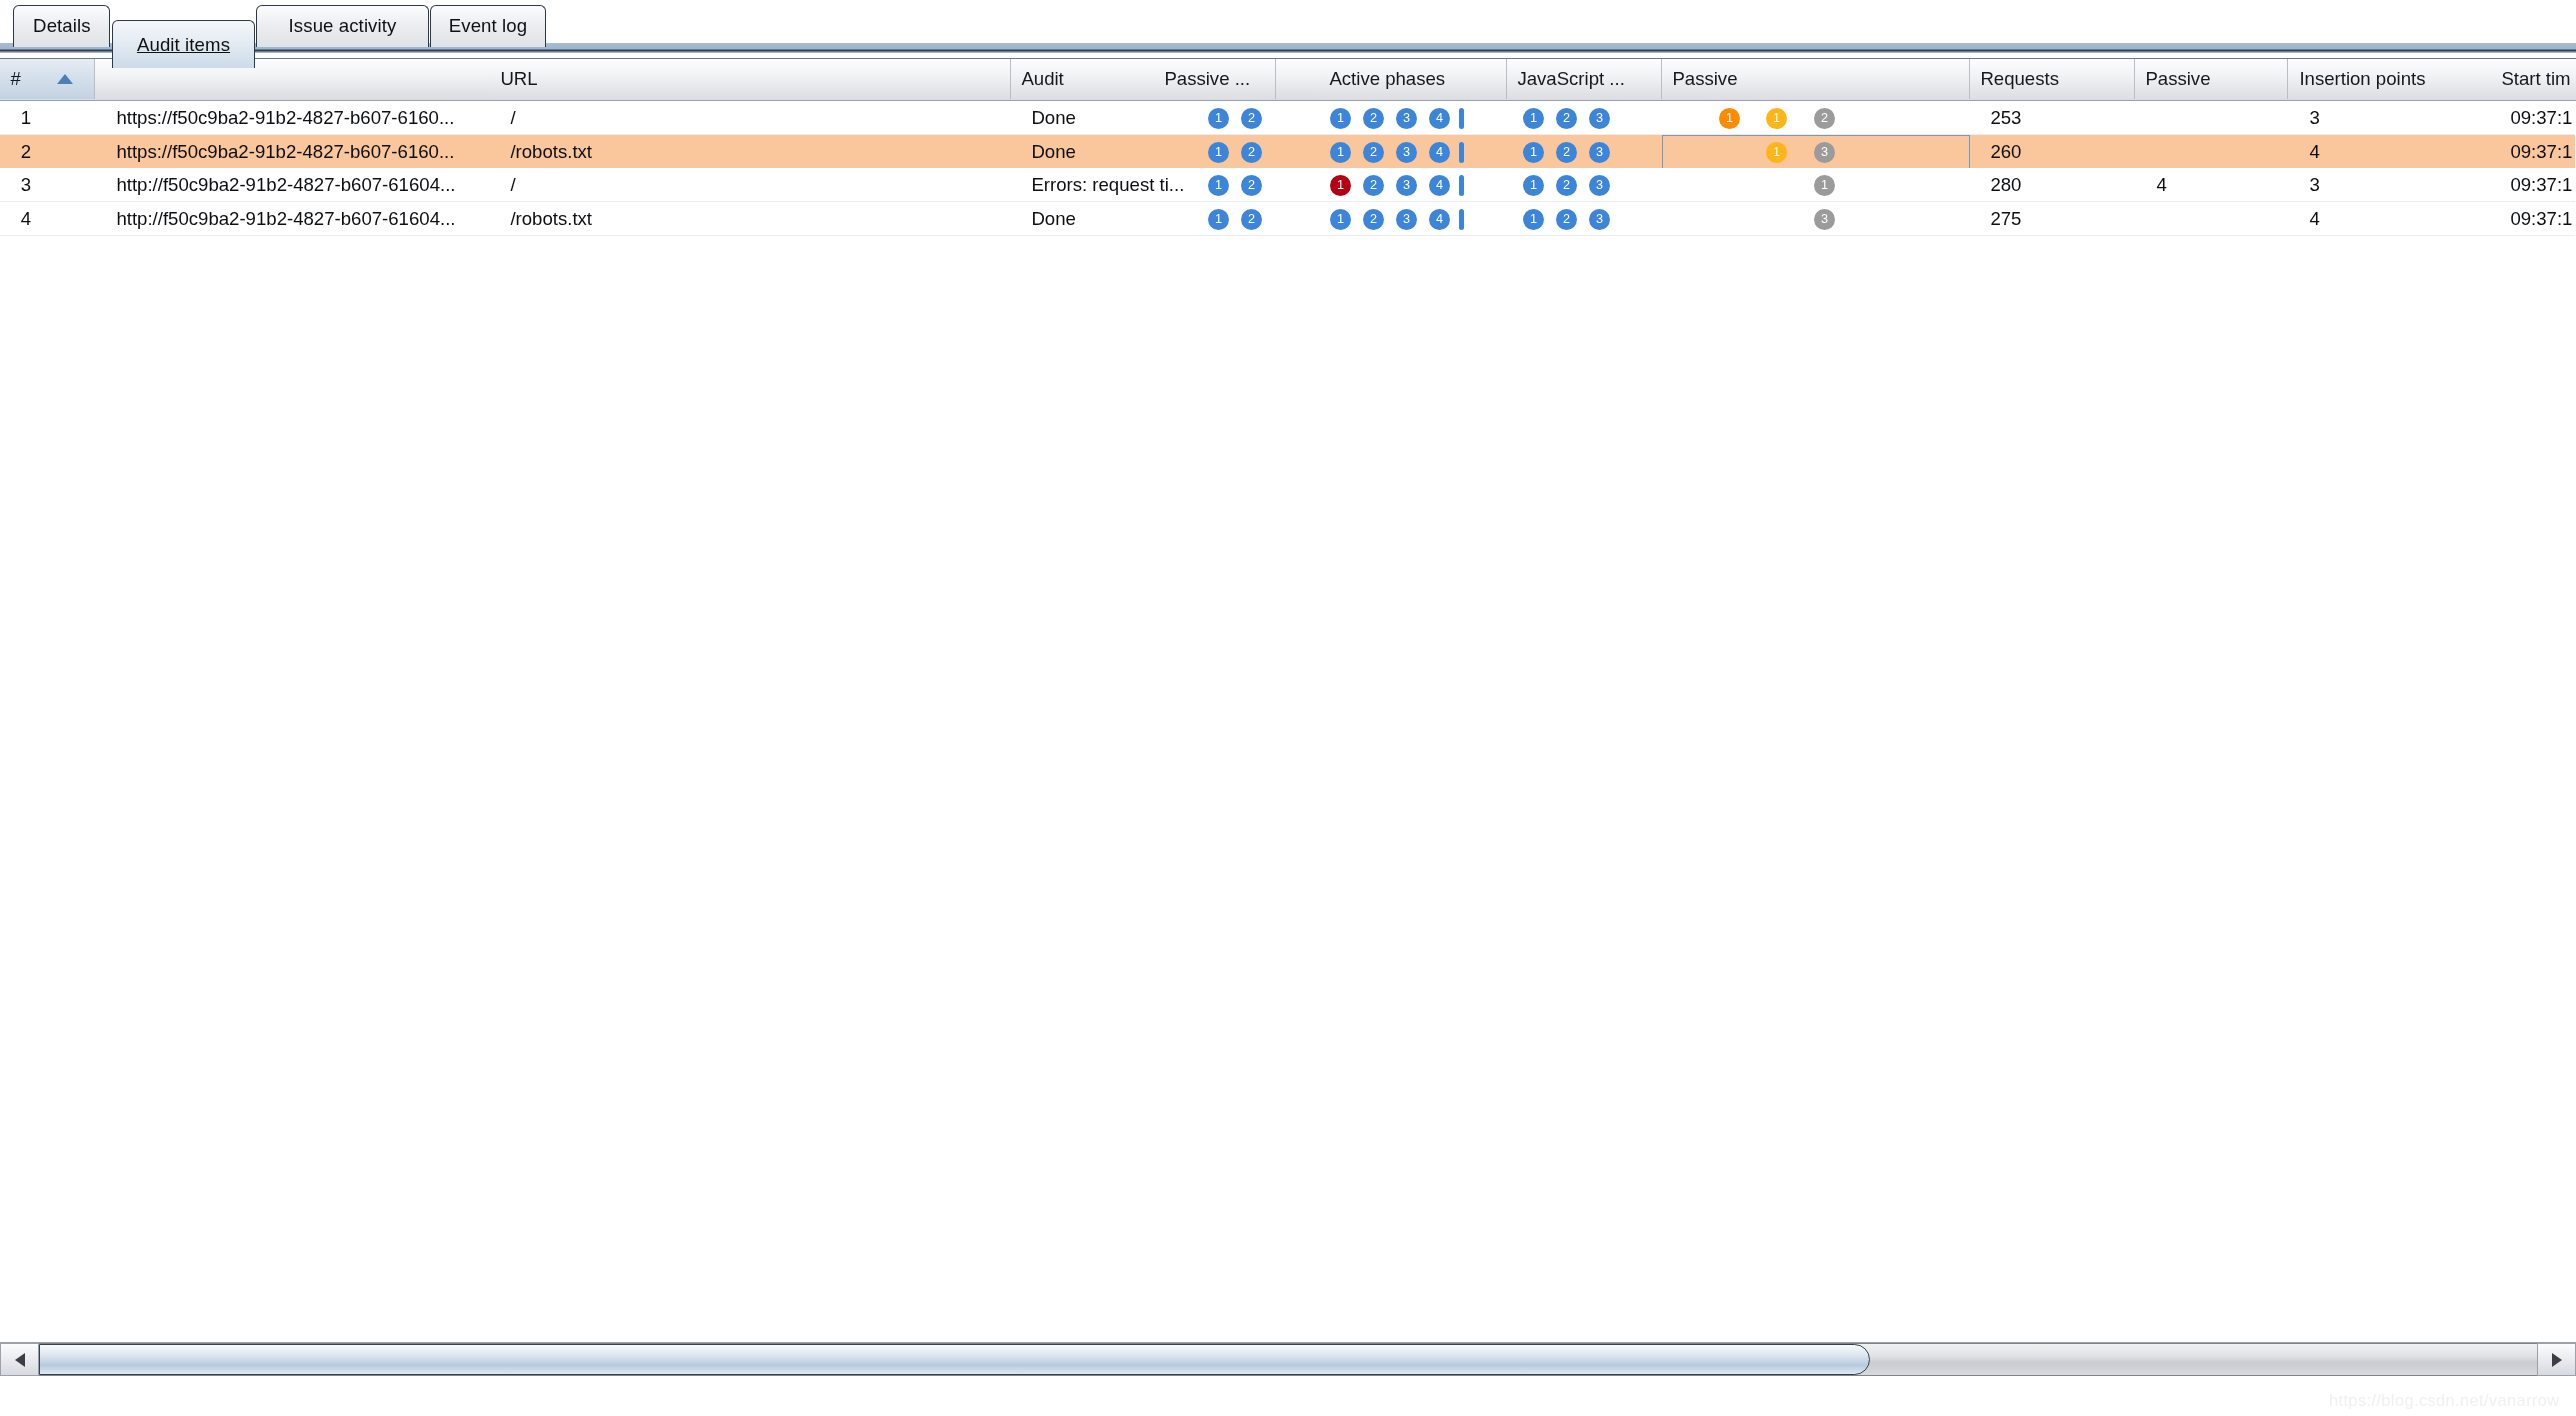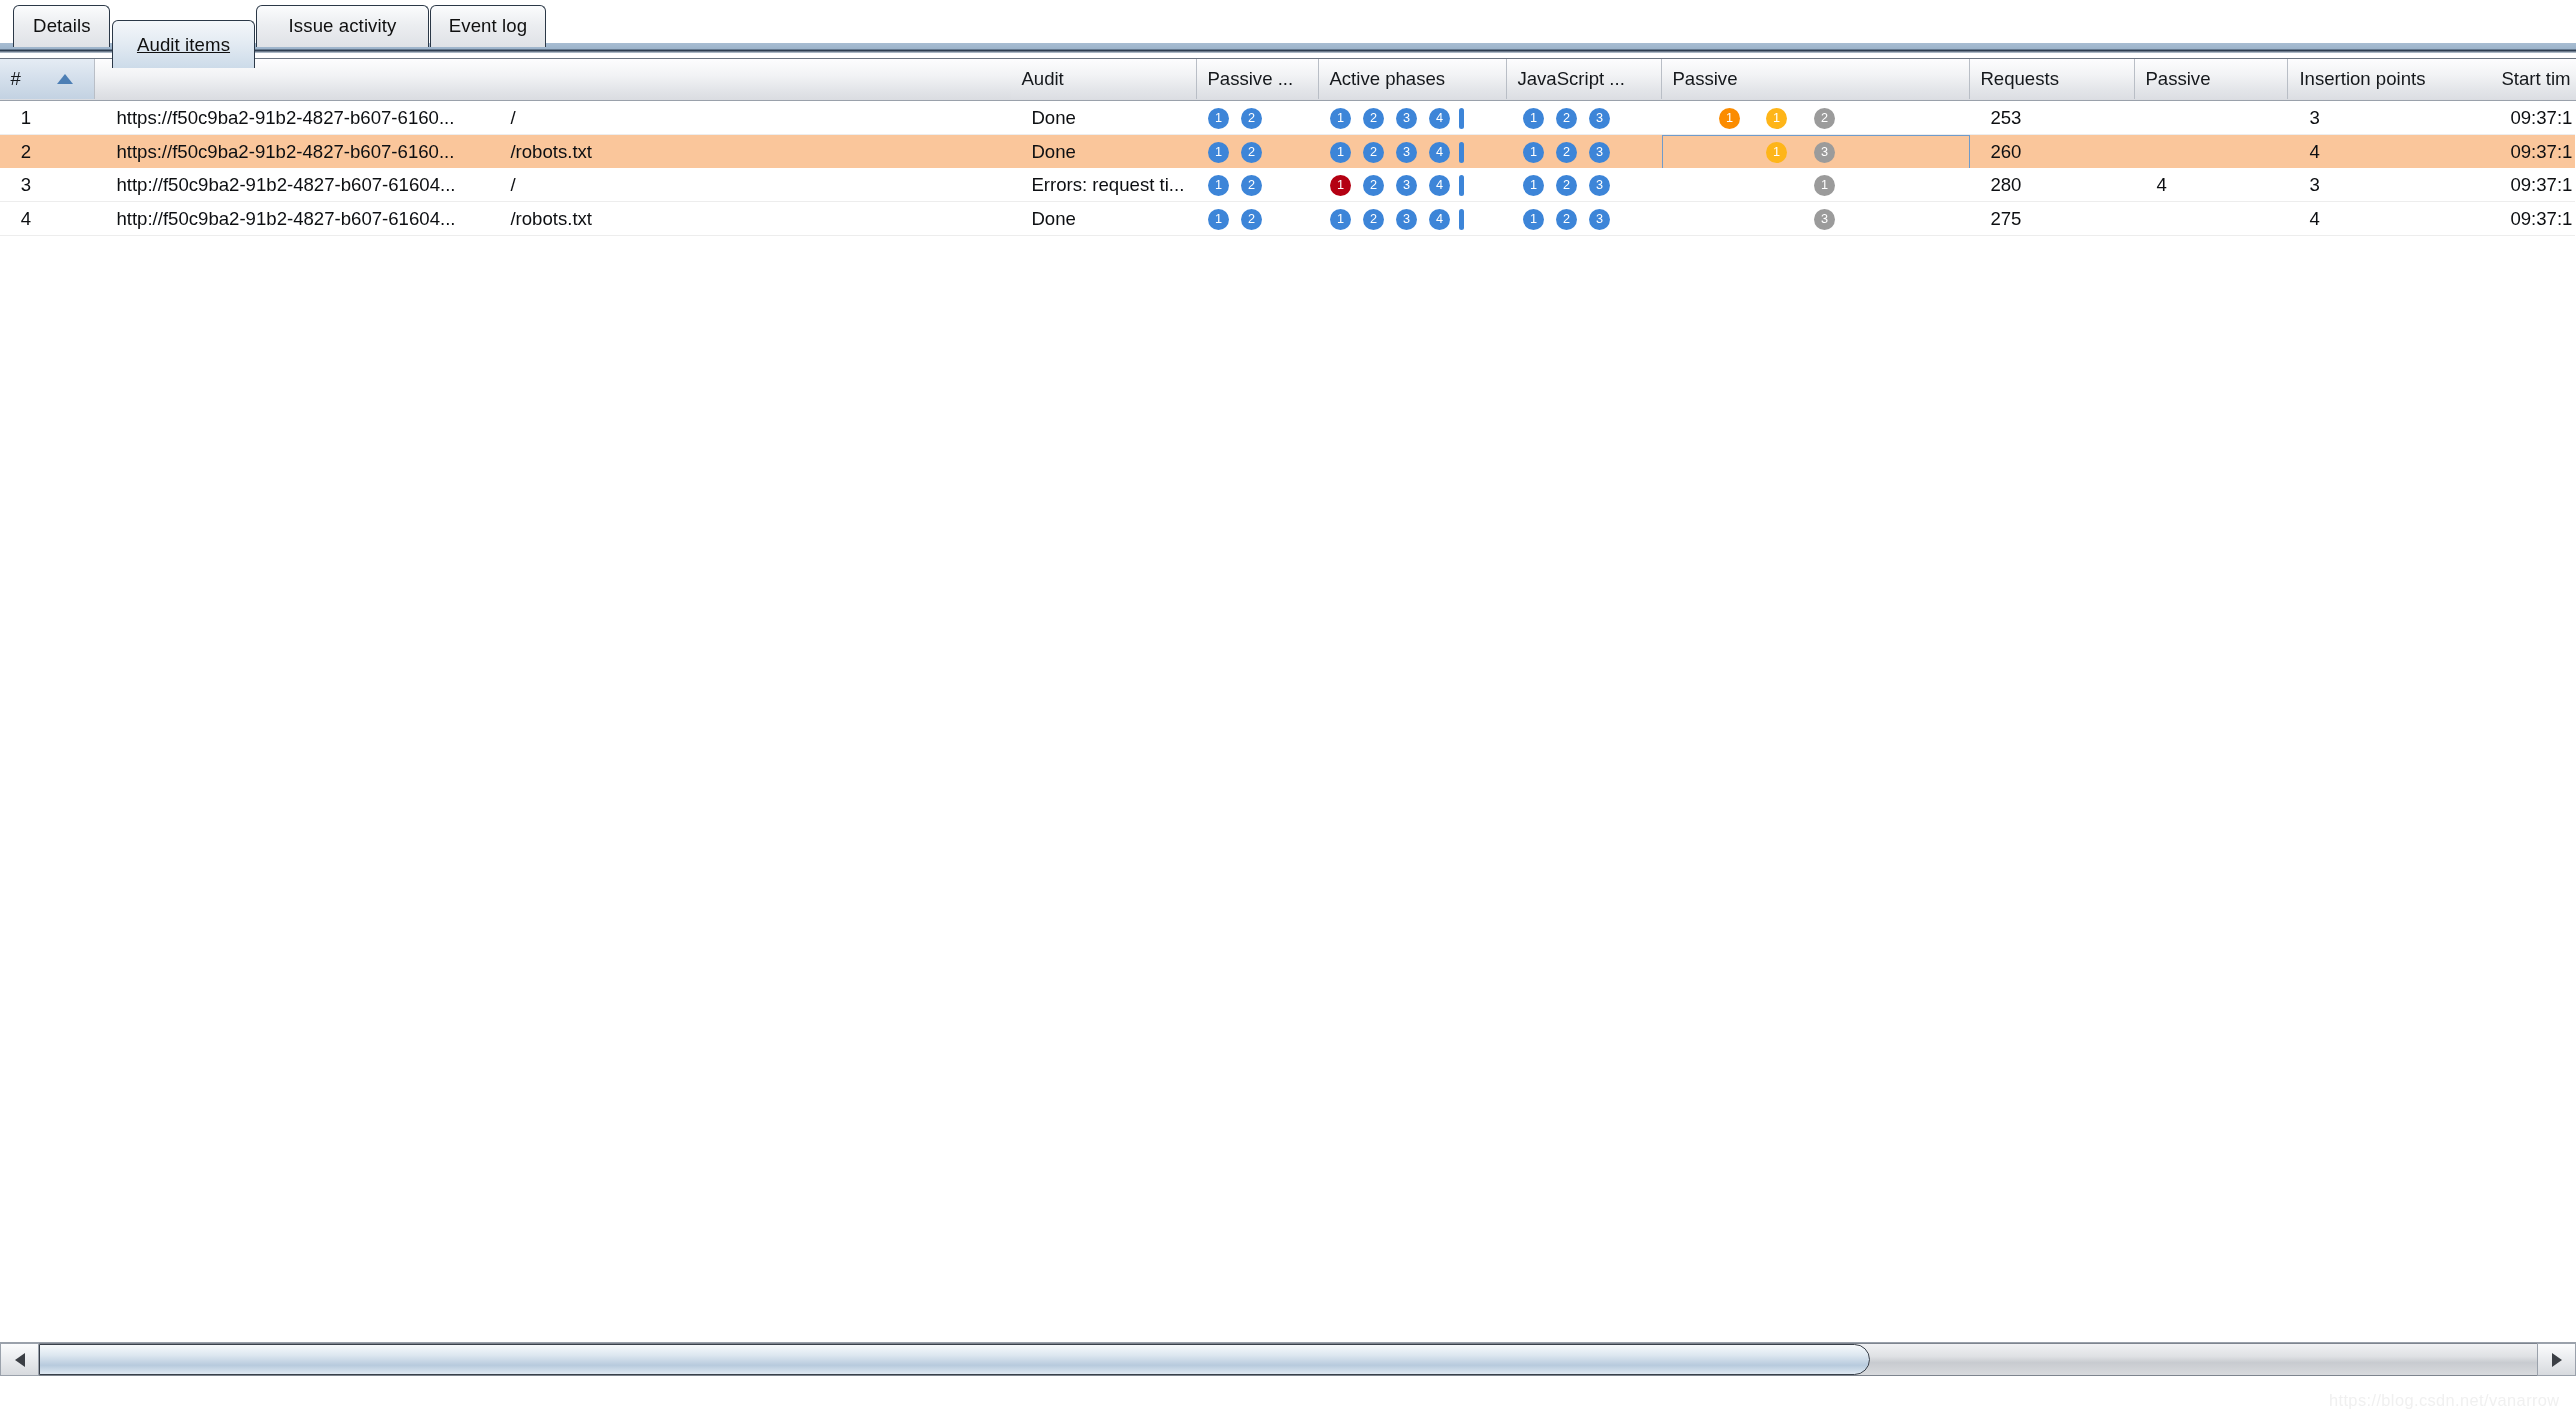--- a/index.html
+++ b/index.html
@@ -253,24 +253,27 @@
       </div>
   </div>
 
   <div class="table-wrap">
 
     <div class="thead">
       <div class="th sorted" style="left:0px;width:95px">
         <span>#</span>
         <span class="sort-arrow"></span>
       </div>
+      <div class="th" style="left:490px;width:521px">
+          <span>URL</span>
+        </div>
       <div class="th" style="left:1011px;width:186px">
           <span>Audit</span>
         </div>
-      <div class="th" style="left:1197px;width:122px">
+      <div class="th" style="left:1154px;width:122px">
           <span>Passive ...</span>
         </div>
       <div class="th" style="left:1319px;width:188px">
           <span>Active phases</span>
         </div>
       <div class="th" style="left:1507px;width:155px">
           <span>JavaScript ...</span>
         </div>
       <div class="th" style="left:1662px;width:308px">
           <span>Passive</span>

